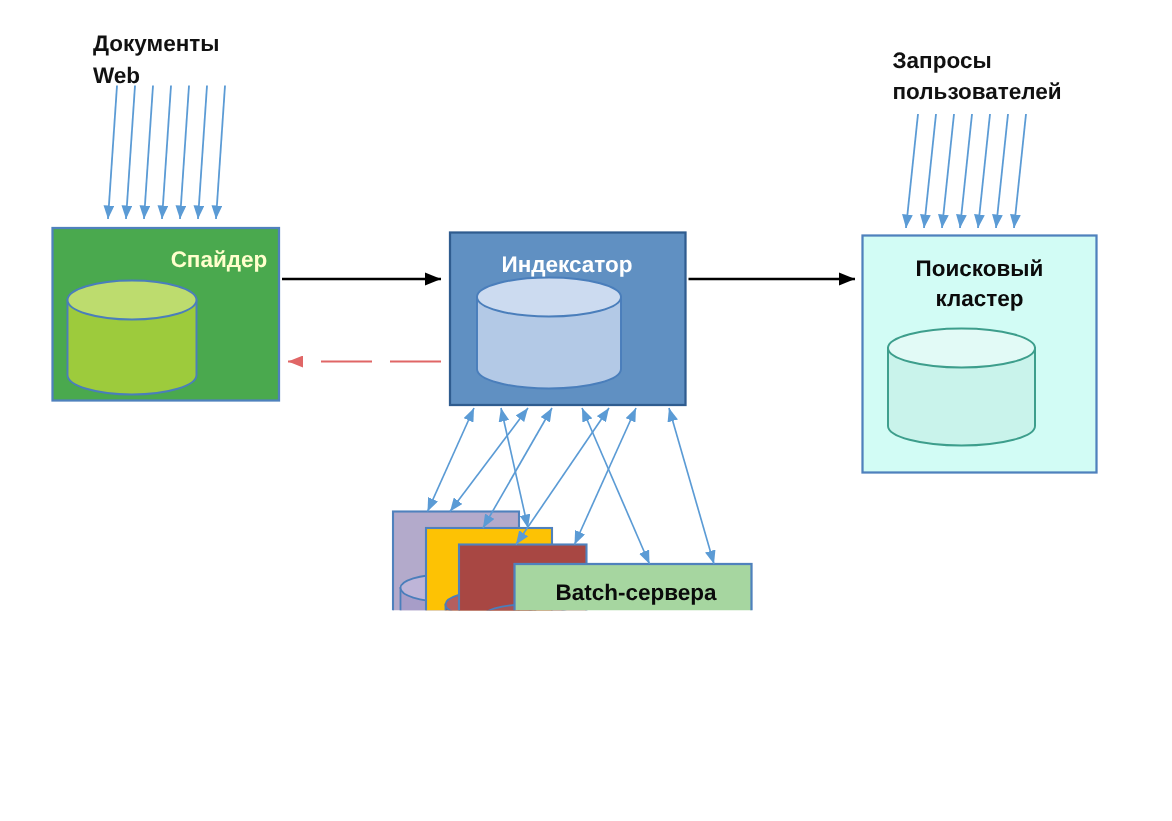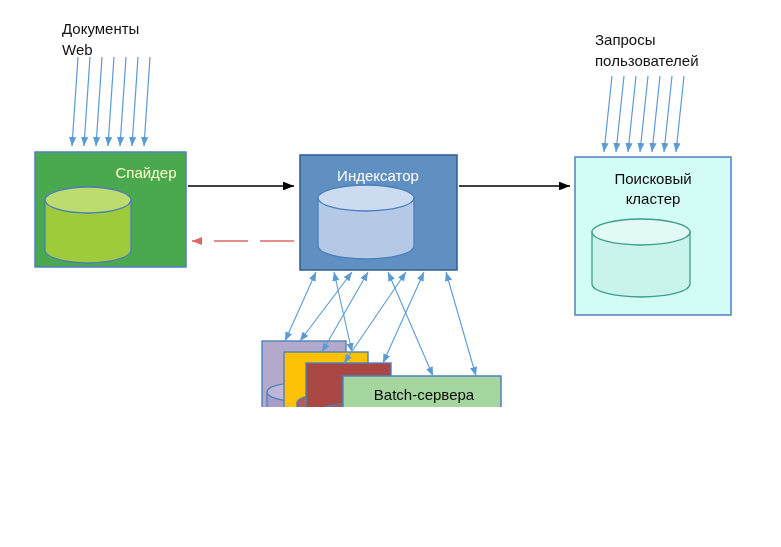--- a/index.html
+++ b/index.html
@@ -3,20 +3,21 @@
 <meta charset="utf-8">
 <style>
   html, body { margin: 0; padding: 0; background: #ffffff; }
   .stage {
     position: relative;
     width: 781px;
     height: 407px;
     background: #ffffff;
     overflow: hidden;
     font-family: "Liberation Sans", "DejaVu Sans", sans-serif;
+    font-weight: bold;
   }
   svg { display: block; }
   text { font-family: "Liberation Sans", "DejaVu Sans", sans-serif; }
   .ann  { font-size: 15px; fill: #111111; }
   .node-label { font-size: 15px; }
   .lbl-cream { fill: #ffffcc; }
   .lbl-white { fill: #ffffff; }
   .lbl-dark  { fill: #0b0b0b; }
 </style>
 </head>

